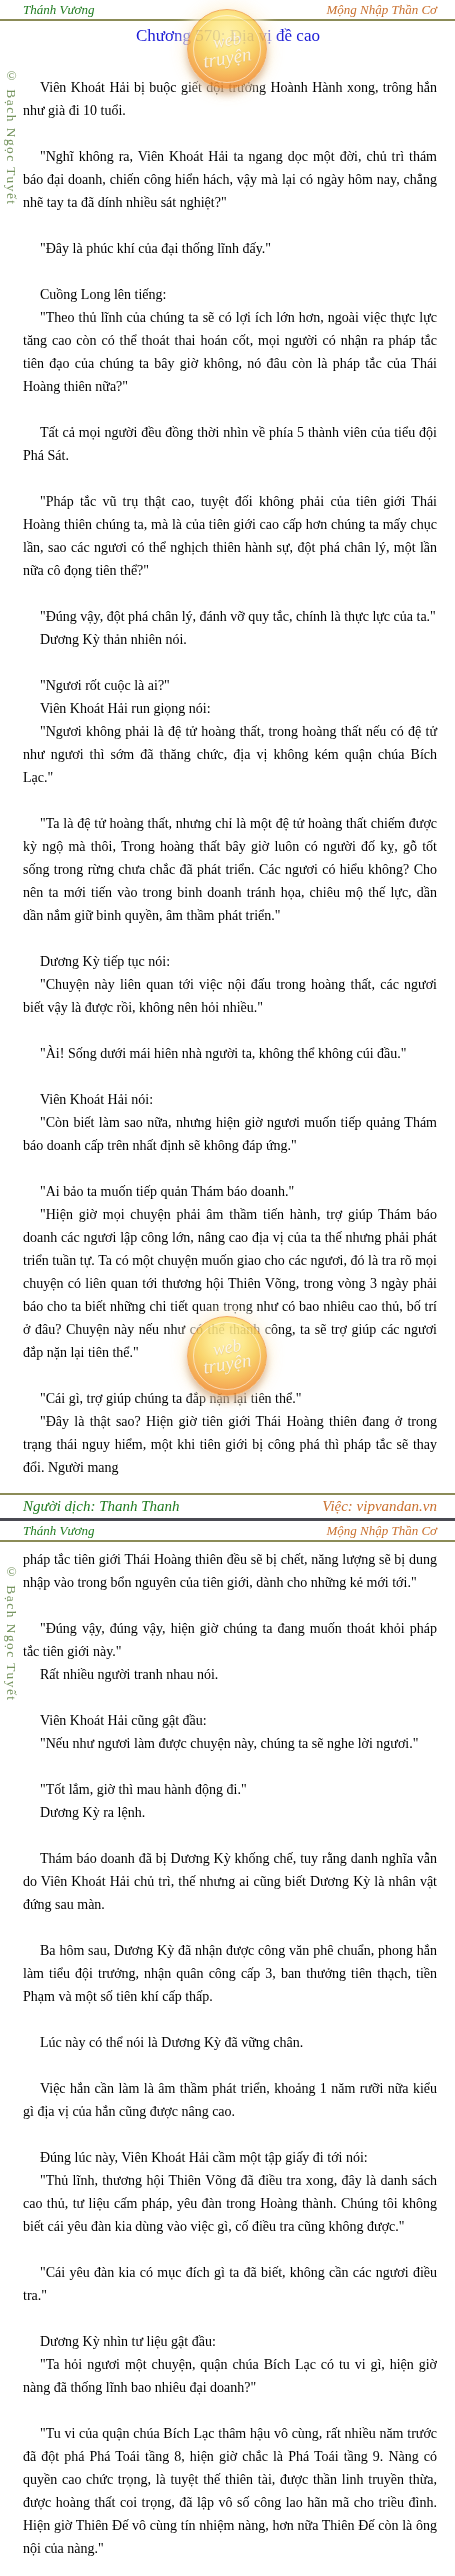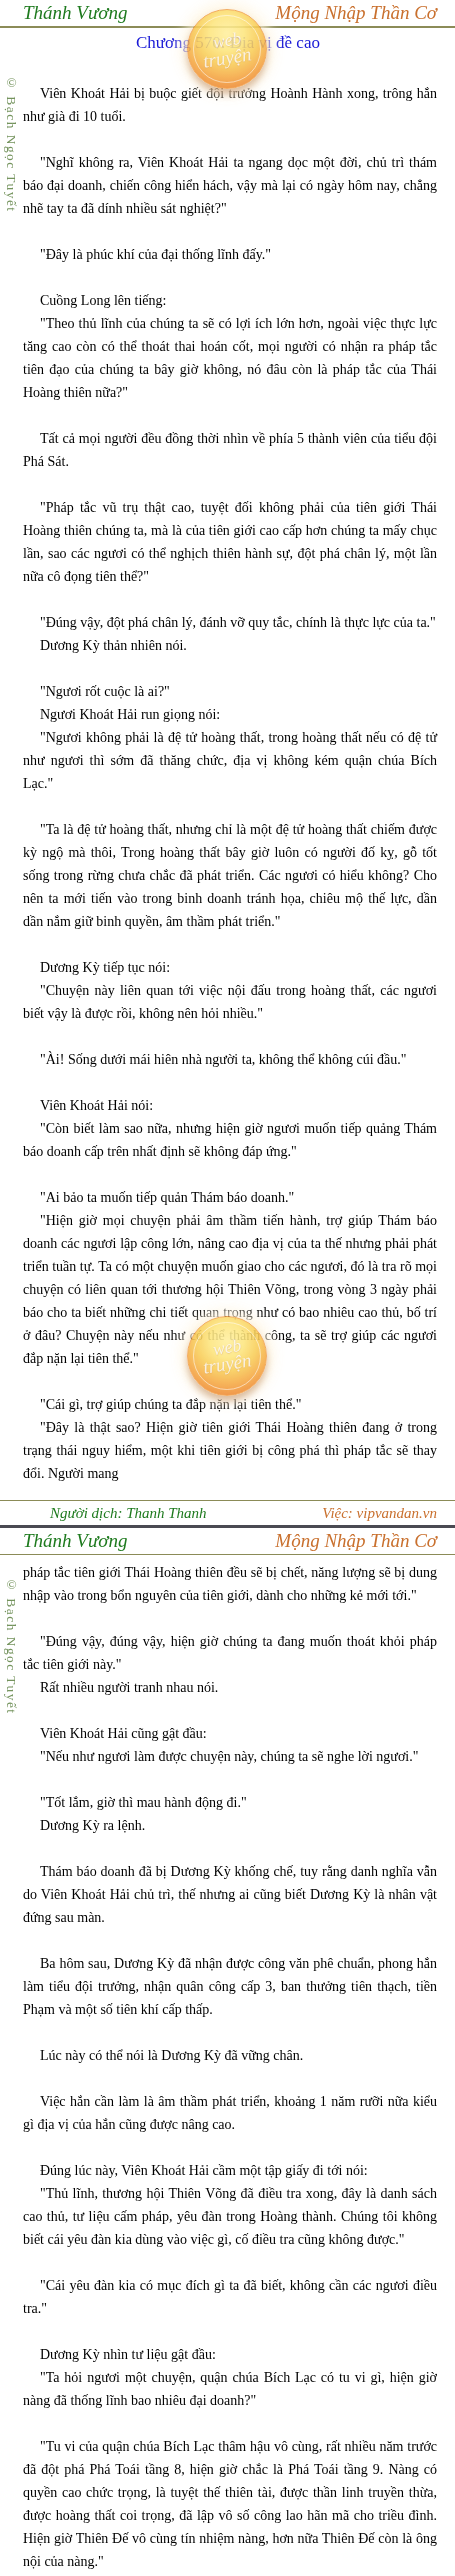--- a/index.html
+++ b/index.html
@@ -12,34 +12,33 @@
     font-family:"Liberation Serif","DejaVu Serif",serif;
     color:#000000;
   }
   
   .hdr-row{
     display:flex;
     justify-content:space-between;
     align-items:baseline;
     padding:3.1px 19px 2.1px 23px;
     font-style:italic;
-    font-size:19px;
+    font-size:13px;
     line-height:1.1;
   }
   .book-title{color:#1e7a1e;}
   .novel-title{color:#c9702e;}
   .meta-row{
     display:flex;
     justify-content:space-between;
     align-items:baseline;
     padding:3.6px 19px 3.6px 23px;
     font-style:italic;
     font-size:15px;
     line-height:1.1;
-    margin-left:27px;
   }
   .translator{color:#1e7a1e;}
   .source{color:#c9702e;}
   .rule-olive{border:none;height:1.5px;background:#8b8b57;margin:0;}
   .rule-thick{border:none;height:2.6px;background:#4a4a52;margin:0;}
   .page-break{margin-top:14.4px;}
   
   .chapter-title{
     margin:5.2px 0 0 0;
     text-align:center;
@@ -139,21 +138,21 @@
   <p class="gap ">Viên Khoát Hải bị buộc giết đội trưởng Hoành Hành xong, trông hắn như già đi 10 tuổi.</p>
       <p class="gap ">"Nghĩ không ra, Viên Khoát Hải ta ngang dọc một đời, chủ trì thám báo đại doanh, chiến công hiển hách, vậy mà lại có ngày hôm nay, chẳng nhẽ tay ta đã dính nhiều sát nghiệt?"</p>
       <p class="gap ">"Đây là phúc khí của đại thống lĩnh đấy."</p>
       <p class="gap ">Cuồng Long lên tiếng:</p>
       <p class="">"Theo thủ lĩnh của chúng ta sẽ có lợi ích lớn hơn, ngoài việc thực lực tăng cao còn có thể thoát thai hoán cốt, mọi người có nhận ra pháp tắc tiên đạo của chúng ta bây giờ không, nó đâu còn là pháp tắc của Thái Hoàng thiên nữa?"</p>
       <p class="gap ">Tất cả mọi người đều đồng thời nhìn về phía 5 thành viên của tiểu đội Phá Sát.</p>
       <p class="gap ">"Pháp tắc vũ trụ thật cao, tuyệt đối không phải của tiên giới Thái Hoàng thiên chúng ta, mà là của tiên giới cao cấp hơn chúng ta mấy chục lần, sao các ngươi có thể nghịch thiên hành sự, đột phá chân lý, một lần nữa cô đọng tiên thể?"</p>
       <p class="gap ">"Đúng vậy, đột phá chân lý, đánh vỡ quy tắc, chính là thực lực của ta."</p>
       <p class="">Dương Kỳ thản nhiên nói.</p>
       <p class="gap ">"Ngươi rốt cuộc là ai?"</p>
-      <p class="">Ngươi Khoát Hải run giọng nói:</p>
+      <p class="">Viên Khoát Hải run giọng nói:</p>
       <p class="">"Ngươi không phải là đệ tử hoàng thất, trong hoàng thất nếu có đệ tử như ngươi thì sớm đã thăng chức, địa vị không kém quận chúa Bích Lạc."</p>
       <p class="gap ">"Ta là đệ tử hoàng thất, nhưng chỉ là một đệ tử hoàng thất chiếm được kỳ ngộ mà thôi, Trong hoàng thất bây giờ luôn có người đố kỵ, gỗ tốt sống trong rừng chưa chắc đã phát triển. Các ngươi có hiểu không? Cho nên ta mới tiến vào trong binh doanh tránh họa, chiêu mộ thế lực, dần dần nắm giữ binh quyền, âm thầm phát triển."</p>
       <p class="gap ">Dương Kỳ tiếp tục nói:</p>
       <p class="">"Chuyện này liên quan tới việc nội đấu trong hoàng thất, các ngươi biết vậy là được rồi, không nên hỏi nhiều."</p>
       <p class="gap ">"Ài! Sống dưới mái hiên nhà người ta, không thể không cúi đầu."</p>
       <p class="gap ">Viên Khoát Hải nói:</p>
       <p class="">"Còn biết làm sao nữa, nhưng hiện giờ ngươi muốn tiếp quảng Thám báo doanh cấp trên nhất định sẽ không đáp ứng."</p>
       <p class="gap ">"Ai bảo ta muốn tiếp quản Thám báo doanh."</p>
       <p class="">"Hiện giờ mọi chuyện phải âm thầm tiến hành, trợ giúp Thám báo doanh các ngươi lập công lớn, nâng cao địa vị của ta thế nhưng phải phát triển tuần tự. Ta có một chuyện muốn giao cho các ngươi, đó là tra rõ mọi chuyện có liên quan tới thương hội Thiên Võng, trong vòng 3 ngày phải báo cho ta biết những chi tiết quan trọng như có bao nhiêu cao thủ, bố trí ở đâu? Chuyện này nếu như có thể thành công, ta sẽ trợ giúp các ngươi đắp nặn lại tiên thể."</p>
       <p class="gap ">"Cái gì, trợ giúp chúng ta đắp nặn lại tiên thể."</p>

